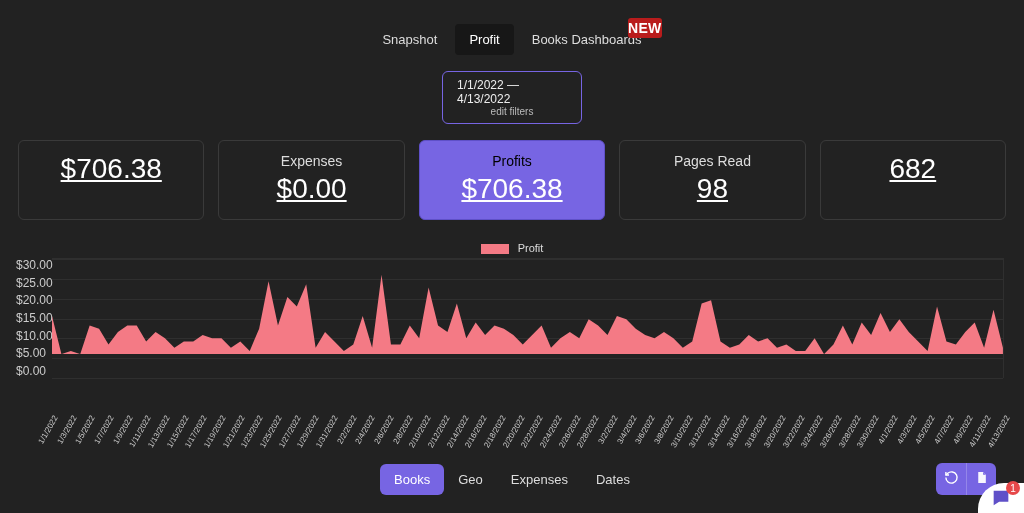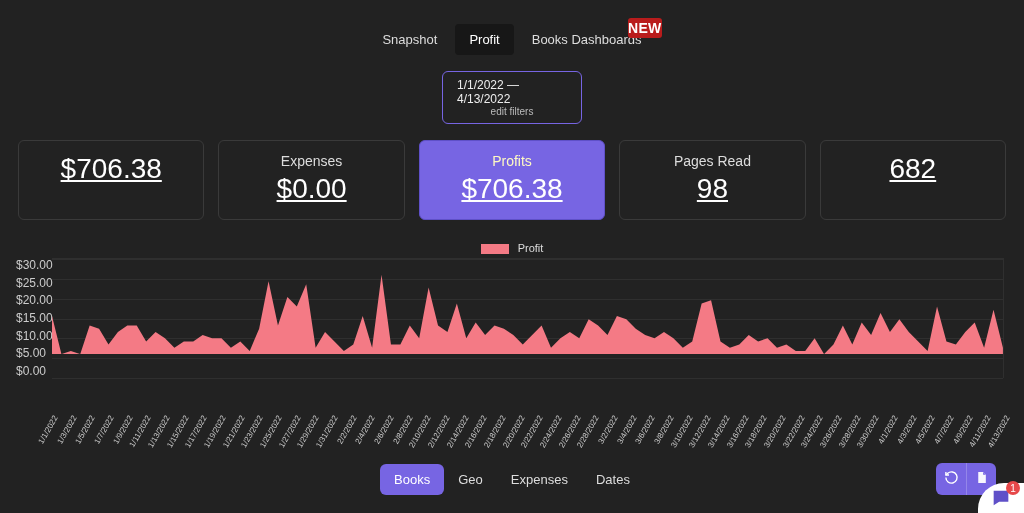--- a/index.html
+++ b/index.html
@@ -76,21 +76,21 @@
       text-align: center;
       padding: 12px 8px 14px 8px;
       cursor: pointer;
     }
     .card .label { font-size: 14px; color: #ddd; margin-bottom: 4px; }
     .card .value { font-size: 28px; font-weight: 500; color: #fff; text-decoration: underline; }
     .card.active {
       background: #7765e3;
       border-color: #5f50c8;
     }
-    .card.active .label { color: #fef9c3; }
+    .card.active .label { color: #000000; }
     .card.active .value { color: #fff; }
 
     
     .chart-wrap {
       padding: 0 16px;
     }
     .legend {
       text-align: center;
       font-size: 11px;
       color: #ddd;

